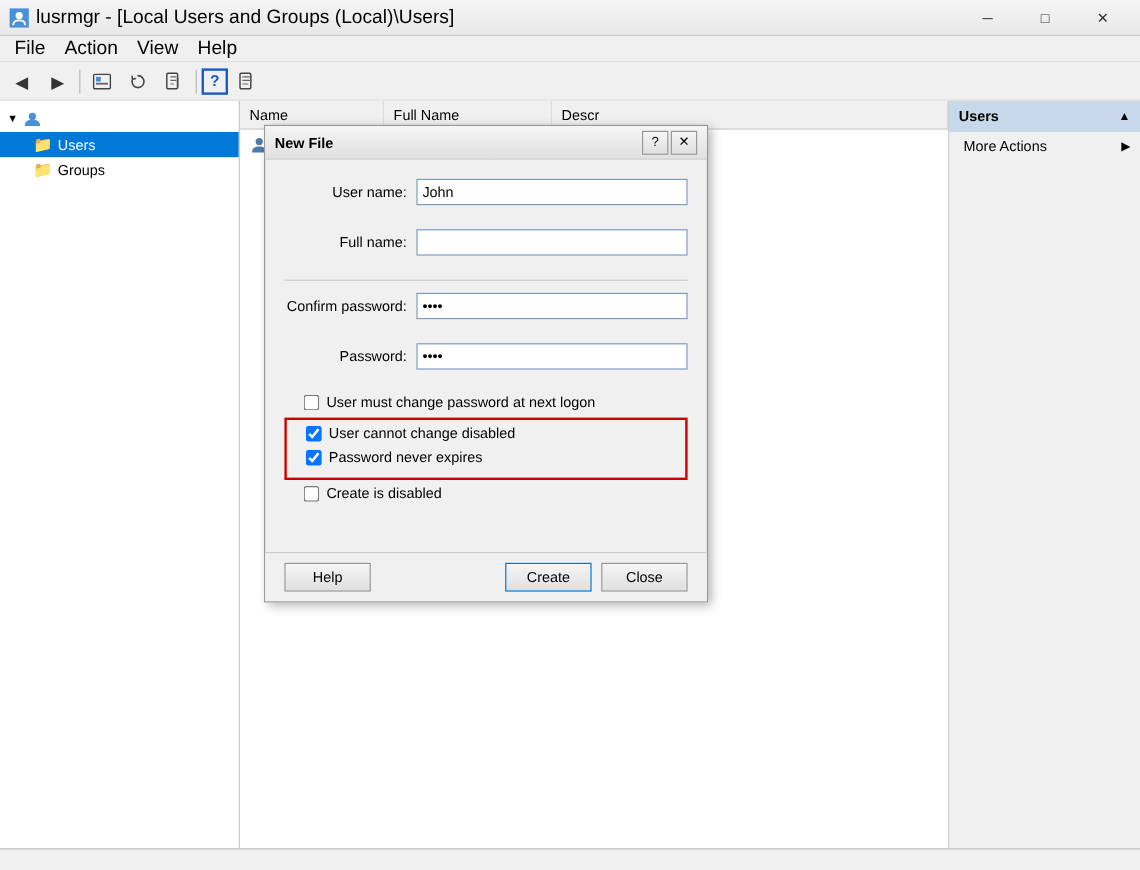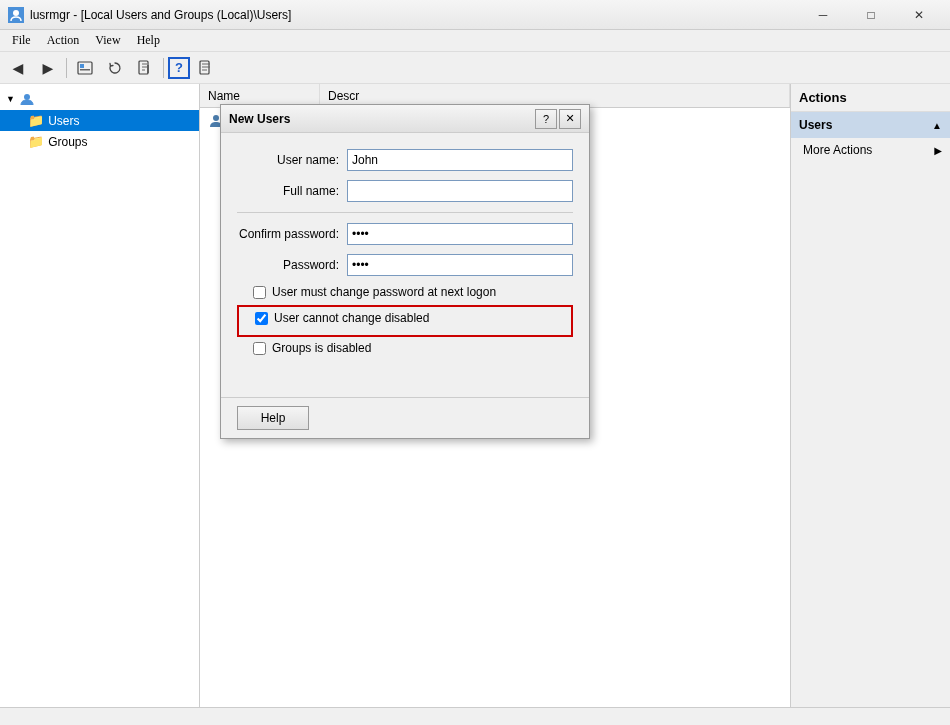--- a/index.html
+++ b/index.html
@@ -33,21 +33,21 @@
       height: 16px;
       background: #4a90d9;
       display: flex;
       align-items: center;
       justify-content: center;
       color: white;
       font-size: 10px;
       font-weight: bold;
     }
     .title-text {
-      font-size: 12px;
+      font-size: 16px;
       color: #000;
     }
     .title-bar-controls {
       display: flex;
       gap: 2px;
     }
     .title-btn {
       width: 46px;
       height: 30px;
       border: none;
@@ -68,22 +68,21 @@
       align-items: center;
       border-bottom: 1px solid #ddd;
       padding: 0 4px;
     }
     .menu-item {
       padding: 2px 8px;
       cursor: pointer;
       height: 22px;
       display: flex;
       align-items: center;
-      font-size: 12px;
-      font-family: Liberation Serif, serif;
+      font-size: 16px;
     }
 
     
     .toolbar {
       background: #f0f0f0;
       height: 32px;
       display: flex;
       align-items: center;
       padding: 0 4px;
       border-bottom: 1px solid #ddd;
@@ -293,21 +292,21 @@
       font-size: 11px;
     }
 
     
     .dialog-content {
       padding: 16px;
     }
     .form-row {
       display: flex;
       align-items: center;
-      margin-bottom: 9px;
+      margin-bottom: 20px;
       justify-content: flex-end;
     }
     .form-label {
       width: 110px;
       text-align: right;
       padding-right: 8px;
       font-size: 12px;
       white-space: nowrap;
     }
     .form-input {
@@ -470,20 +469,23 @@
       <span class="folder-icon">📁</span>
       <span>Groups</span>
     </div>
   </div>
 
   <div class="center-panel">
     <div class="col-headers">
       <div class="col-header" style="width:120px;">
         <span>Name</span>
       </div>
+      <div class="col-header" style="width:140px;">
+        <span>Full Name</span>
+      </div>
       <div class="col-header" style="flex:1;">
         <span>Descr</span>
       </div>
     </div>
     <div class="table-content">
       <div class="table-row">
         <span class="user-icon">
           <svg width="16" height="16" viewBox="0 0 16 16">
               <circle cx="8" cy="5" r="3" fill="#4a7baa"></circle>
               <path d="M2 14c0-4 3-5 6-5s6 1 6 5" fill="#4a7baa"></path>
@@ -493,41 +495,38 @@
         <span style="width:140px;"></span>
         <span style="flex:1;"></span>
       </div>
     </div>
     <div class="scroll-area">
       <div style="width:60%;height:10px;background:#c0c0c0;margin:4px 0 0 4px;border:1px solid #999;"></div>
     </div>
   </div>
 
   <div class="right-panel">
-    <div class="actions-header">
-      <span>Actions</span>
-    </div>
     <div class="actions-section-header">
       <span>Users</span>
       <span style="font-size:10px;">▲</span>
     </div>
     <div class="actions-sub-item">
       <span>More Actions</span>
       <span style="font-size:10px;">▶</span>
     </div>
   </div>
 </div>
 
 <div class="status-bar"></div>
 
 <div class="modal-overlay">
   <div class="dialog">
 
     <div class="dialog-title-bar">
-      <span class="dialog-title-text">New Users</span>
+      <span class="dialog-title-text">New File</span>
       <div class="dialog-title-controls">
         <button class="dialog-btn">?</button>
         <button class="dialog-btn">✕</button>
       </div>
     </div>
 
     <div class="dialog-content">
 
       <div class="form-row">
         <label class="form-label">User name:</label>
@@ -554,28 +553,36 @@
         <div class="checkbox-row">
           <input type="checkbox" id="cb1" style="">
           <label for="cb1">User must change password at next logon</label>
         </div>
 
         <div class="highlight-box">
           <div class="checkbox-row">
             <input type="checkbox" id="cb2" checked="" style="">
             <label for="cb2">User cannot change disabled</label>
           </div>
+          <div class="checkbox-row">
+            <input type="checkbox" id="cb3" checked="" style="">
+            <label for="cb3">Password never expires</label>
+          </div>
         </div>
 
         <div class="checkbox-row">
           <input type="checkbox" id="cb4" style="">
-          <label for="cb4">Groups is disabled</label>
+          <label for="cb4">Create is disabled</label>
         </div>
       </div>
 
       <div class="dialog-footer-spacer"></div>
     </div>
 
     <div class="dialog-footer">
       <button class="footer-btn">Help</button>
+      <div style="display:flex;gap:8px;">
+        <button class="footer-btn primary">Create</button>
+        <button class="footer-btn">Close</button>
+      </div>
     </div>
   </div>
 </div>
 
 </body></html>

